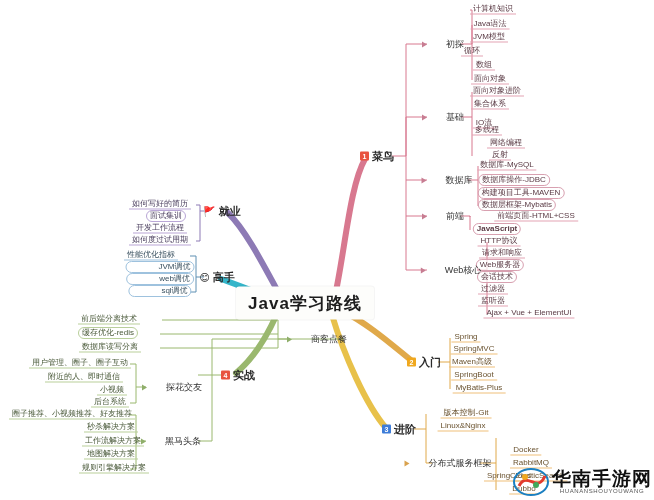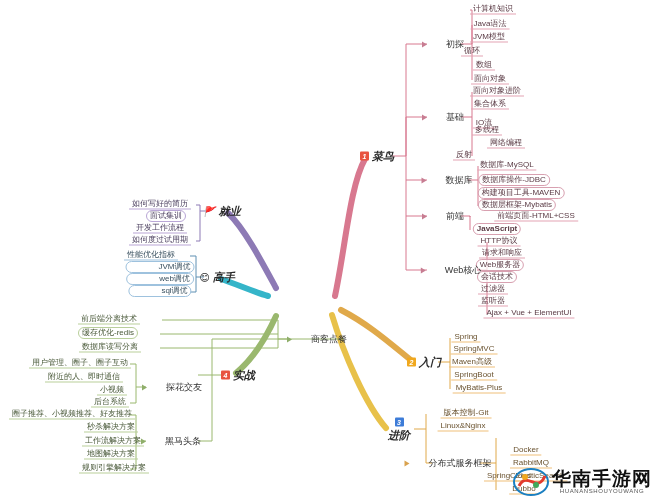--- a/index.html
+++ b/index.html
@@ -42,21 +42,21 @@
     border-top:3.5px solid transparent;border-bottom:3.5px solid transparent;
     display:inline-block;
   }
   .branch.c-orange .tri{border-left-color:#d9a24e;}
   .branch.c-green  .tri{border-left-color:#8fae6a;}
 
   
   .stage{
     font-size:11px;font-weight:bold;color:#2b2b2b;
     display:flex;align-items:center;gap:3px;
-    transform:translate(-50%,-50%);padding:1px 3px;font-style:italic;
+    transform:translate(-50%,-50%);padding:1px 3px;
   }
   .stage .badge{
     width:9px;height:9px;border-radius:1px;color:#fff;
     font-size:7px;font-weight:bold;line-height:9px;text-align:center;
     display:inline-block;
   }
   .stage .emo{font-size:10px;line-height:1;display:inline-block;}
 
   
   .root{
@@ -136,34 +136,35 @@
     <path d="M146 441 L 136 441 L 136 415 L 130 415" stroke="#9ab86e" stroke-width="1" fill="none"></path>
     <path d="M136 441 L 136 469 L 130 469" stroke="#9ab86e" stroke-width="1" fill="none"></path>
 
     <path d="M204 277 L 196 277 L 196 256 L 190 256" stroke="#5f90b3" stroke-width="1" fill="none"></path>
     <path d="M196 277 L 196 292 L 190 292" stroke="#5f90b3" stroke-width="1" fill="none"></path>
 
     <path d="M209 211 L 200 211 L 200 205 L 196 205" stroke="#8d7ab5" stroke-width="1" fill="none"></path>
     <path d="M200 211 L 200 241 L 196 241" stroke="#8d7ab5" stroke-width="1" fill="none"></path>
   </svg>
 
+  <div class="root" id="root-node" style="left:305px;top:303px;">Java学习路线</div>
 
   <div id="nodes">
       <div class="node leaf c-red" style="left: 493px; top: 9px;">计算机知识</div>
       <div class="node leaf c-red" style="left: 490px; top: 24px;">Java语法</div>
       <div class="node leaf c-red" style="left: 489px; top: 37px;">JVM模型</div>
       <div class="node leaf c-red" style="left: 472px; top: 51px;">循环</div>
       <div class="node leaf c-red" style="left: 484px; top: 65px;">数组</div>
       <div class="node leaf c-red" style="left: 490px; top: 79px;">面向对象</div>
       <div class="node leaf c-red" style="left: 497px; top: 91px;">面向对象进阶</div>
       <div class="node leaf c-red" style="left: 490px; top: 104px;">集合体系</div>
       <div class="node leaf c-red" style="left: 484px; top: 123px;">IO流</div>
       <div class="node leaf c-red" style="left: 487px; top: 130px;">多线程</div>
       <div class="node leaf c-red" style="left: 490px; top: 143px; margin-left: 16px;">网络编程</div>
-      <div class="node leaf c-red" style="left: 464px; top: 155px;">反射</div>
+      <div class="node leaf c-red" style="left: 500px; top: 155px;">反射</div>
       <div class="node leaf c-red" style="left: 507px; top: 165px;">数据库-MySQL</div>
       <div class="node leaf c-red pill" style="left: 514px; top: 180px;">数据库操作-JDBC</div>
       <div class="node leaf c-red pill" style="left: 521px; top: 193px;">构建项目工具-MAVEN</div>
       <div class="node leaf c-red pill" style="left: 517px; top: 205px;">数据层框架-Mybatis</div>
       <div class="node leaf c-red" style="left: 536px; top: 216px;">前端页面-HTML+CSS</div>
       <div class="node leaf c-red pill" style="left: 497px; top: 229px; font-weight: bold;">JavaScript</div>
       <div class="node leaf c-red" style="left: 499px; top: 241px;">HTTP协议</div>
       <div class="node leaf c-red" style="left: 502px; top: 253px;">请求和响应</div>
       <div class="node leaf c-red pill" style="left: 500px; top: 265px;">Web服务器</div>
       <div class="node leaf c-red pill" style="left: 497px; top: 277px;">会话技术</div>
@@ -239,21 +240,21 @@
         <span>黑马头条</span>
       </div>
       <div class="node stage c-red" style="left: 377px; top: 156px;">
         <span class="badge" style="background: rgb(232, 83, 63);">1</span>
         <span>菜鸟</span>
       </div>
       <div class="node stage c-orange" style="left: 424px; top: 362px;">
         <span class="badge" style="background: rgb(240, 168, 30);">2</span>
         <span>入门</span>
       </div>
-      <div class="node stage c-blue" style="left: 399px; top: 429px; flex-direction: column;">
+      <div class="node stage c-blue" style="left: 399px; top: 429px;">
         <span class="badge" style="background: rgb(61, 124, 216);">3</span>
         <span>进阶</span>
       </div>
       <div class="node stage c-green" style="left: 238px; top: 375px;">
         <span class="badge" style="background: rgb(232, 83, 63);">4</span>
         <span>实战</span>
       </div>
       <div class="node stage c-blue" style="left: 217px; top: 277px;">
         <span class="emo">😊</span>
         <span>高手</span>

